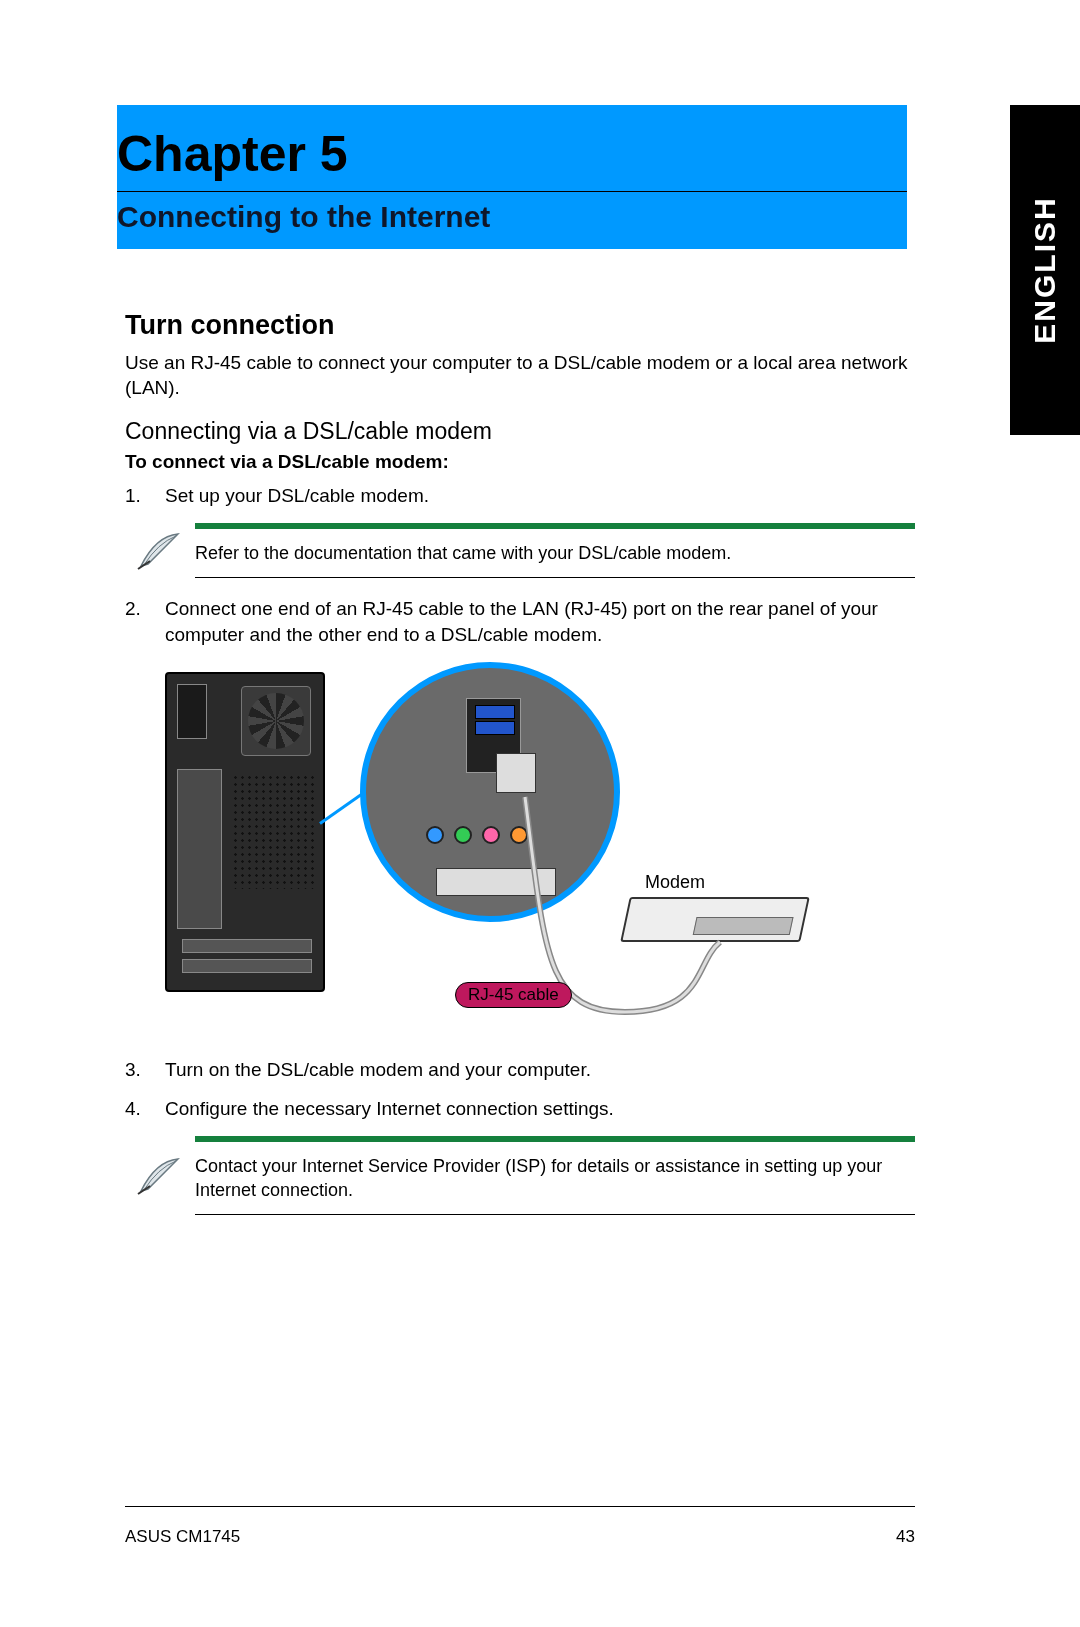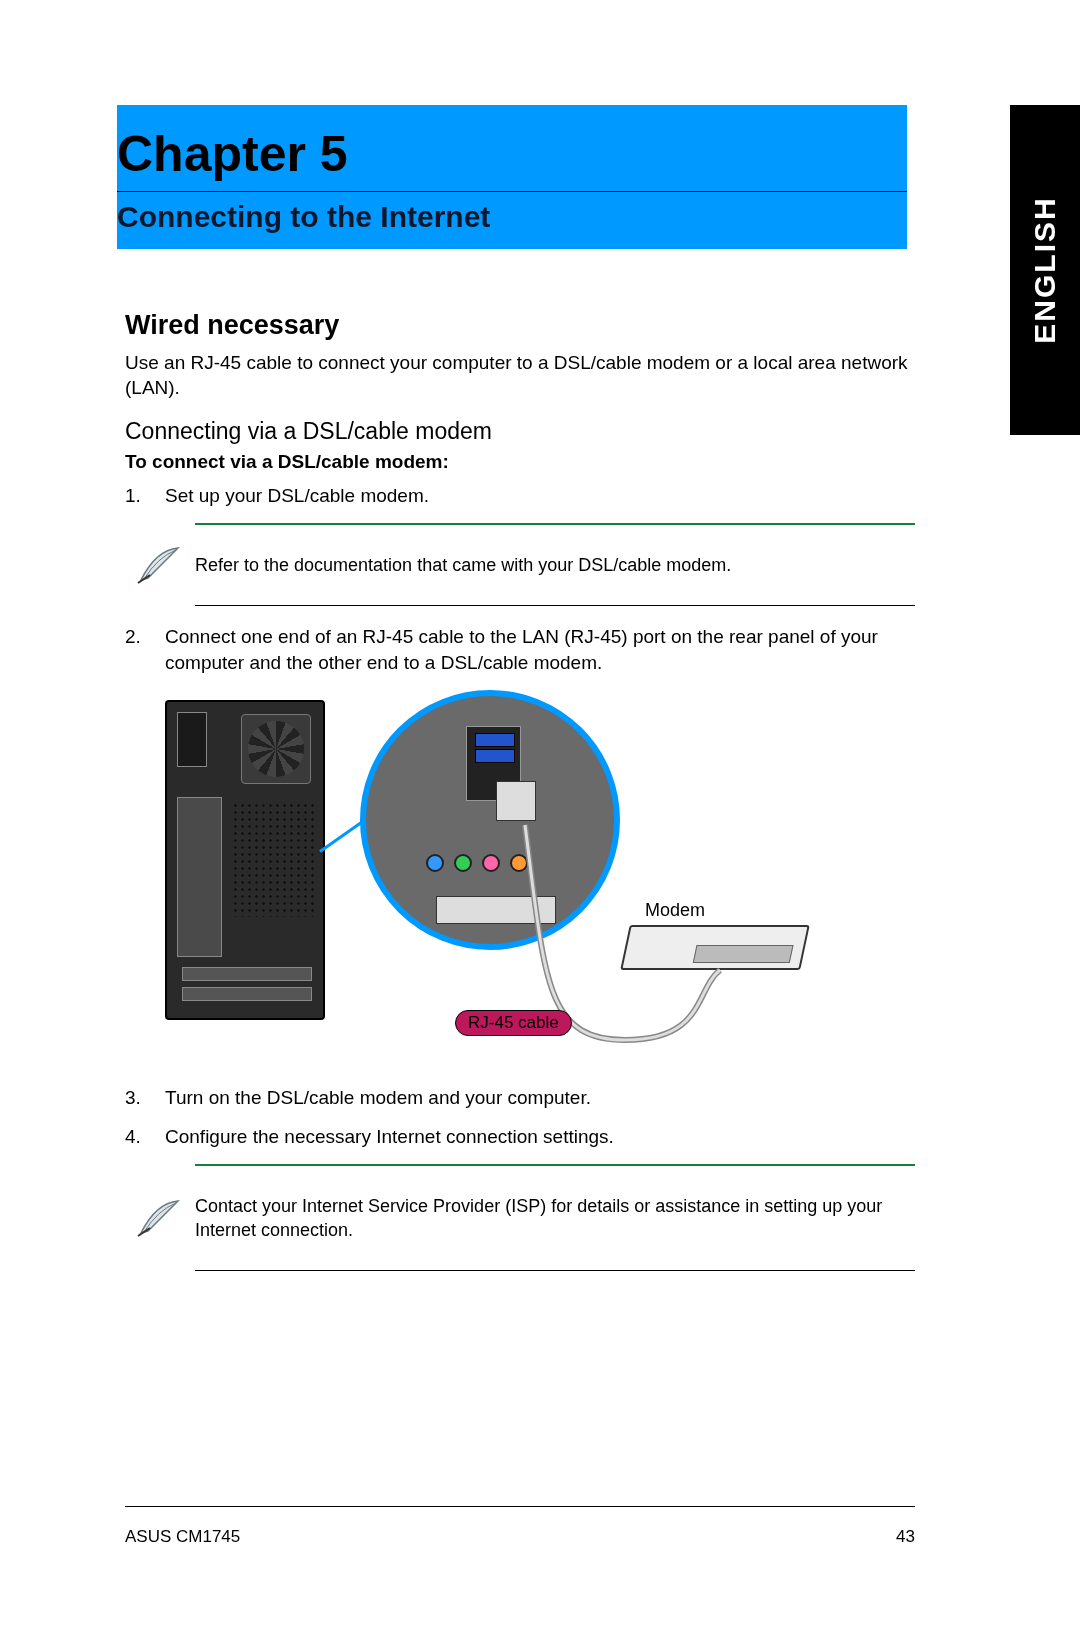--- a/index.html
+++ b/index.html
@@ -93,23 +93,23 @@
     margin: 12px 0 18px 0;
   }
   .note-icon {
     width: 70px;
     flex-shrink: 0;
     display: flex;
     justify-content: center;
   }
   .note-body {
     flex: 1;
-    border-top: 2px solid #15803d;
+    border-top: 6px solid #15803d;
     border-bottom: 1px solid #000;
-    padding: 28px 0;
+    padding: 12px 0;
     font-size: 18px;
     line-height: 1.35;
   }
   .diagram {
     position: relative;
     width: 790px;
     height: 370px;
     margin-top: 8px;
     margin-bottom: 25px;
   }
@@ -236,21 +236,21 @@
   <span>ENGLISH</span>
 </div>
 
 <div class="chapter-header">
   <div class="chapter-title">Chapter 5</div>
   <div class="chapter-subtitle">Connecting to the Internet</div>
 </div>
 
 <div class="content">
 
-  <div class="section-h1">Wired necessary</div>
+  <div class="section-h1">Turn connection</div>
   <div class="para">Use an RJ-45 cable to connect your computer to a DSL/cable modem or a local area network (LAN).</div>
 
   <div class="section-h2">Connecting via a DSL/cable modem</div>
   <div class="section-h3">To connect via a DSL/cable modem:</div>
 
   <div class="ol-item">
     <div class="ol-num">1.</div>
     <div class="ol-text">Set up your DSL/cable modem.</div>
   </div>
 

